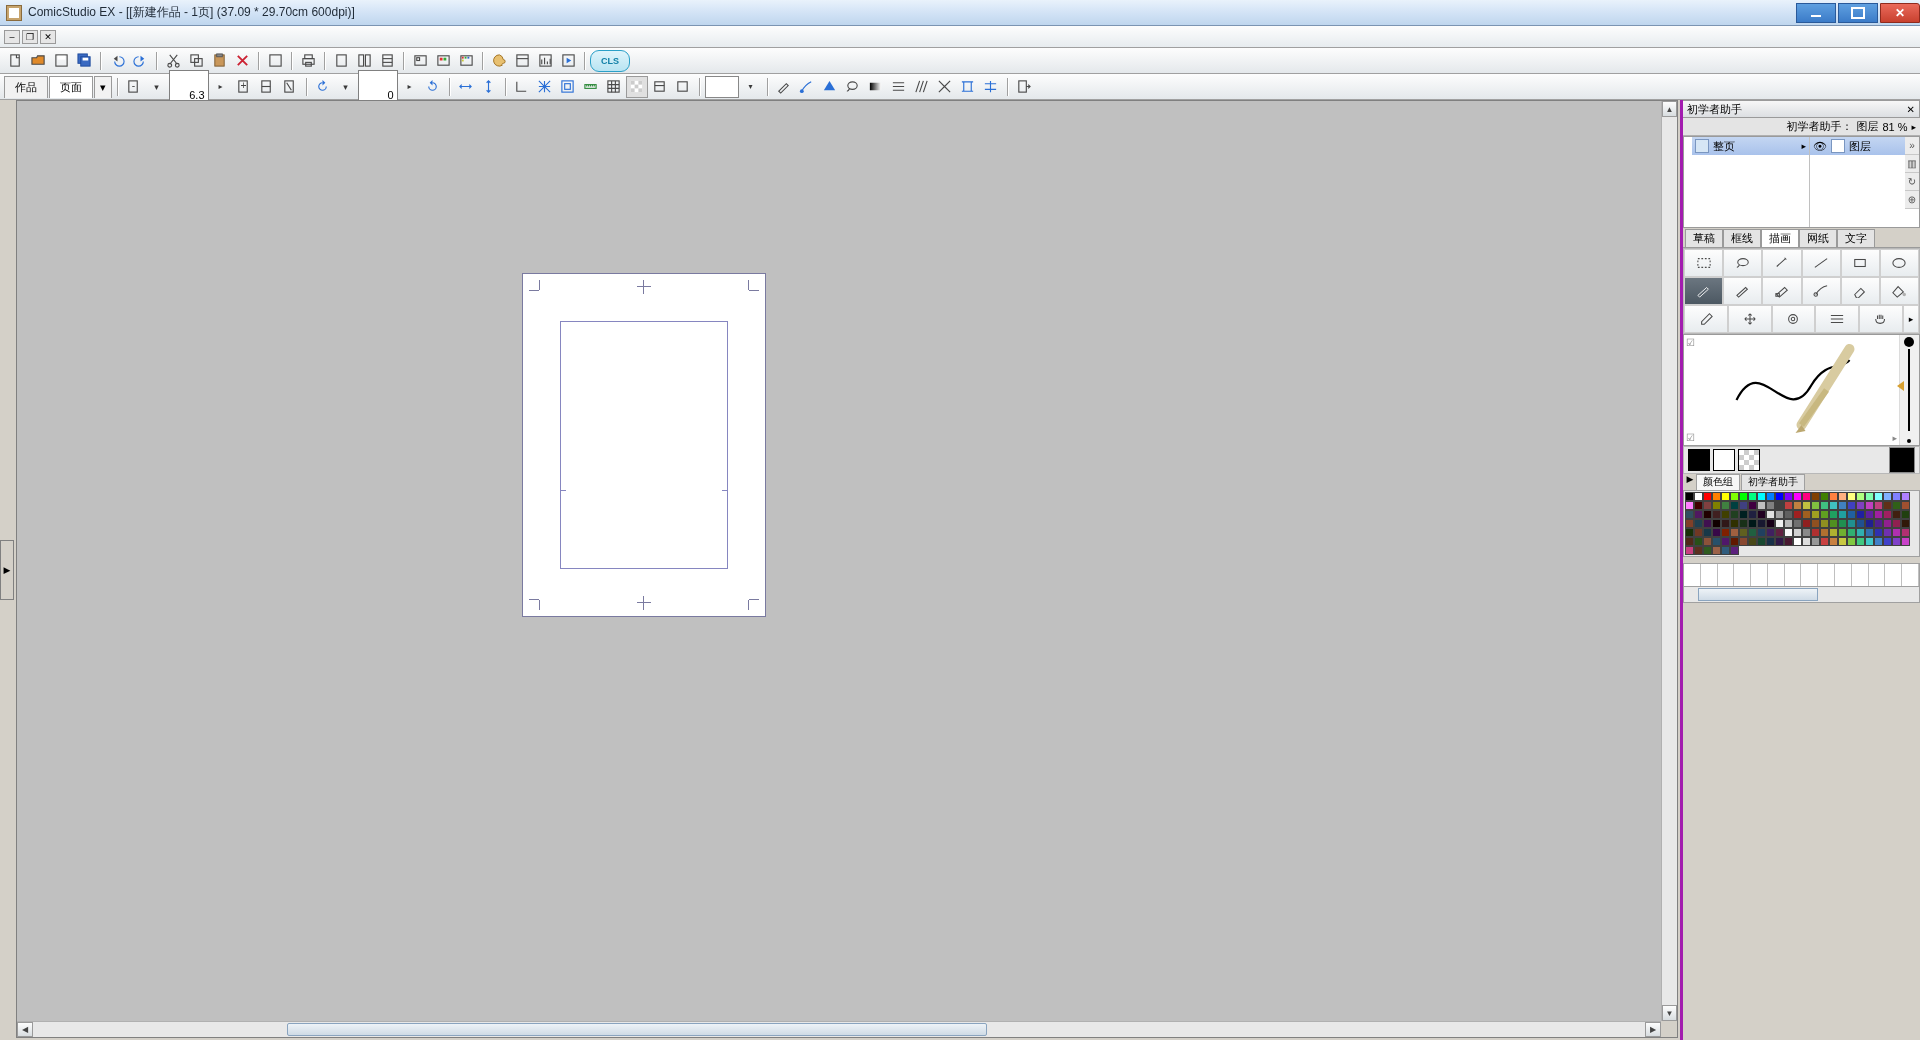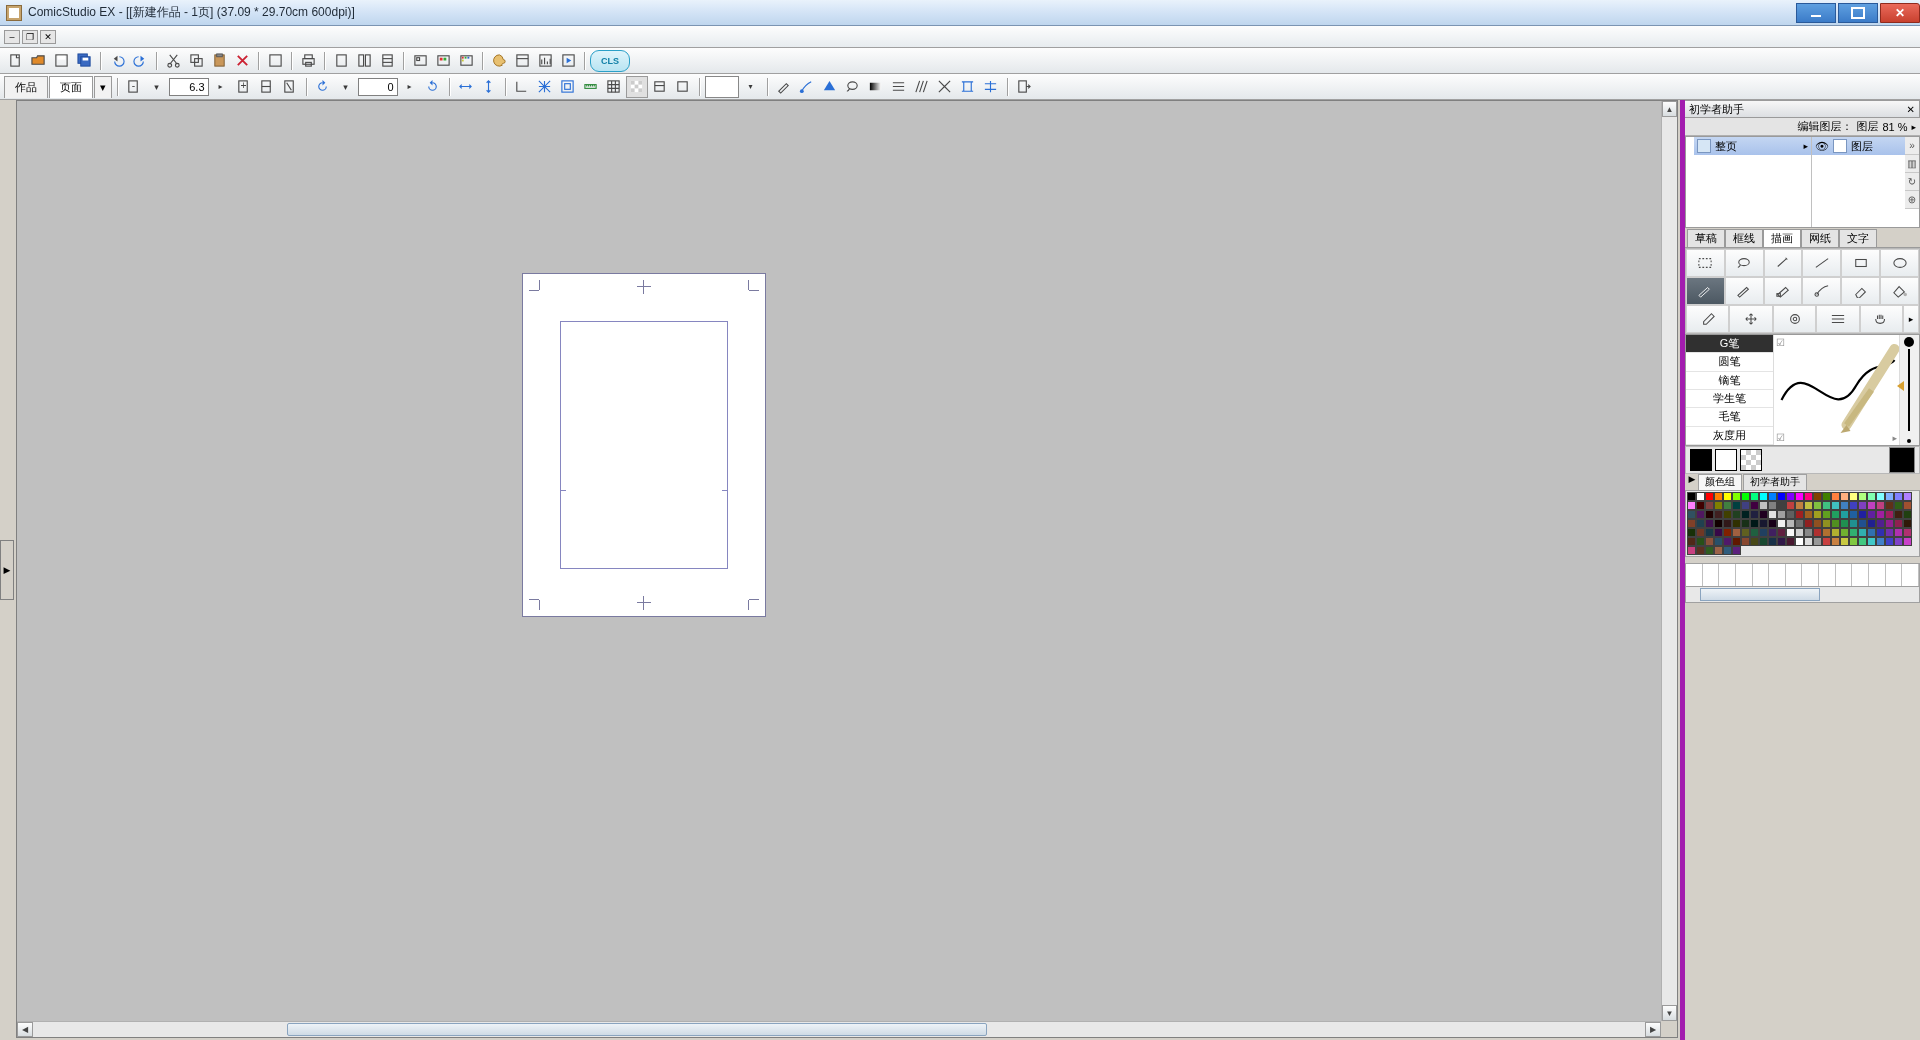--- a/index.html
+++ b/index.html
@@ -36,21 +36,21 @@
  display:flex;align-items:center;padding:0 4px;gap:1px;}
 .tbtn{width:22px;height:22px;display:flex;align-items:center;justify-content:center;border:1px solid transparent;
  color:#3a3a3a;}
 .tbtn svg{width:15px;height:15px;display:block;}
 .tbtn.wide{width:40px;}
 .sep{width:5px;height:22px;margin:0 2px;position:relative;}
 .sep::before{content:"";position:absolute;left:2px;top:2px;bottom:2px;width:1px;background:#a0a0a0;box-shadow:1px 0 #fff;}
 .ttab{height:22px;padding:0 10px;line-height:20px;background:#f2f2f2;border:1px solid #9a9a9a;border-bottom:none;}
 .ttab.active{background:#fff;}
 .ttab.small{padding:0 5px;}
-.nbox{width:40px;height:18px;border:1px solid #808080;background:#fff;padding:0 3px;line-height:16px;text-align:right;}
+.nbox{width:40px;height:18px;border:1px solid #808080;background:#fff;padding:16px 3px;line-height:16px;text-align:right;}
 
 
 .mainwrap{position:absolute;top:100px;left:0;right:0;bottom:0;background:#d4d0c8;display:flex;}
 .canvas-area{flex:1;position:relative;background:#c0c0c0;border:1px solid #808080;margin:0 2px 2px 16px;}
 .canvas-inner{position:absolute;inset:0 16px 16px 0;background:#c0c0c0;overflow:hidden;}
 .page{position:absolute;left:505px;top:172px;width:244px;height:344px;background:#fff;border:1px solid #7a7aa0;}
 .inner-frame{position:absolute;left:37px;top:47px;right:37px;bottom:47px;border:1px solid #8686c0;}
 .cropmark{position:absolute;width:16px;height:16px;}
 .cropmark::before,.cropmark::after{content:"";position:absolute;background:#7a7aa0;}
 .cm-tl{top:6px;left:6px;} .cm-tl::before{left:0;top:10px;width:10px;height:1px;} .cm-tl::after{left:10px;top:0;width:1px;height:10px;}
@@ -66,21 +66,21 @@
 .scroll-v{position:absolute;top:0;right:0;bottom:16px;width:16px;background:#e8e8e8;border-left:1px solid #b0b0b0;}
 .scroll-h{position:absolute;left:0;right:16px;bottom:0;height:16px;background:#e8e8e8;border-top:1px solid #b0b0b0;}
 .scroll-corner{position:absolute;right:0;bottom:0;width:16px;height:16px;background:#d4d0c8;}
 .sbtn{position:absolute;background:linear-gradient(180deg,#fdfdfd,#d8dde0);border:1px solid #9a9a9a;display:flex;align-items:center;justify-content:center;font-size:8px;color:#444;}
 .scroll-v .sbtn{left:0;right:0;height:16px;} .scroll-v .sbtn.up{top:0;} .scroll-v .sbtn.dn{bottom:0;}
 .scroll-h .sbtn{top:0;bottom:0;width:16px;} .scroll-h .sbtn.lf{left:0;} .scroll-h .sbtn.rt{right:0;}
 .scroll-h .thumb{position:absolute;top:1px;bottom:1px;left:270px;width:700px;background:linear-gradient(180deg,#eef3f7,#cfdbe6);border:1px solid #8aa4bf;border-radius:2px;}
 .collapse-tab{position:absolute;left:0;top:50%;width:14px;height:60px;transform:translateY(-50%);background:#d4d0c8;border:1px solid #808080;display:flex;align-items:center;justify-content:center;font-size:9px;}
 
 
-.rightcol{width:240px;background:#d4d0c8;border-left:5px solid #a21caf;display:flex;flex-direction:column;}
+.rightcol{width:240px;background:#d4d0c8;border-left:3px solid #a21caf;display:flex;flex-direction:column;}
 .panel-title{height:18px;background:linear-gradient(180deg,#f7f7f7,#dcdfe2);border:1px solid #9a9a9a;border-left:none;display:flex;align-items:center;justify-content:space-between;padding:0 4px;font-size:11px;}
 .panel-title .x{font-size:10px;}
 .layer-hdr{height:18px;background:#e4e4e4;border-bottom:1px solid #b0b0b0;display:flex;align-items:center;padding:0 4px;gap:4px;justify-content:flex-end;}
 .layer-body{height:92px;background:#fff;border:1px solid #9a9a9a;display:flex;position:relative;}
 .layer-left{width:118px;border-right:1px solid #c0c0c0;margin-left:8px;}
 .layer-row{height:18px;display:flex;align-items:center;gap:4px;padding:0 3px;}
 .layer-row.sel{background:linear-gradient(180deg,#c4d6f2,#a9c2eb);}
 .layer-icon{width:14px;height:14px;background:#d6e6f5;border:1px solid #7a96c0;}
 .layer-side{position:absolute;right:0;top:0;width:14px;display:flex;flex-direction:column;}
 .side-btn{height:18px;border-bottom:1px solid #c8c8c8;display:flex;align-items:center;justify-content:center;font-size:10px;color:#555;background:#ececec;}
@@ -506,21 +506,21 @@
     <div class="scroll-corner"></div>
   </div>
 
   <div class="rightcol">
     <div class="panel-title">
       <span>初学者助手</span>
       <span class="x">✕</span>
     </div>
 
     <div class="layer-hdr">
-      <span>编辑图层：</span>
+      <span>初学者助手：</span>
       <span>图层</span>
       <span>81 %</span>
       <span style="font-size:9px;">▸</span>
     </div>
     <div class="layer-body">
       <div class="layer-left">
         <div class="layer-row sel">
           <div class="layer-icon"></div>
           <span>整页</span>
           <span style="margin-left:auto;font-size:9px;">▸</span>
@@ -643,28 +643,20 @@
         <div class="tcell">
             <svg viewBox="0 0 20 16">
               <path class="ic" d="M6 8V4m2 4V3m2 5V3m2 5V4m-8 4c0 3 2 5 5 5s5-2 5-5"></path>
             </svg>
           </div>
         <div class="tcell" style="flex:0 0 16px;font-size:9px;">▸</div>
       </div>
     </div>
 
     <div class="penlist">
-      <div class="pen-names" id="pen-names">
-          <div class="pen-item sel">G笔</div>
-          <div class="pen-item">圆笔</div>
-          <div class="pen-item">镝笔</div>
-          <div class="pen-item">学生笔</div>
-          <div class="pen-item">毛笔</div>
-          <div class="pen-item">灰度用</div>
-        </div>
       <div class="pen-prev">
         <svg viewBox="0 0 120 110">
           <path d="M5 65 C 30 15, 55 95, 80 50 C 95 25, 110 35, 118 25" stroke="#000" fill="none" stroke-width="2.2"></path>
           <path d="M70 90 L118 14" stroke="#d8cba0" stroke-width="10" stroke-linecap="round"></path>
           <path d="M70 90 L95 55" stroke="#c8b880" stroke-width="6"></path>
           <path d="M70 90 l-6 8 10-2z" fill="#bca870"></path>
         </svg>
         <div style="position:absolute;left:2px;top:2px;font-size:10px;color:#888">☑</div>
         <div style="position:absolute;left:2px;bottom:2px;font-size:10px;color:#888">☑</div>
         <div style="position:absolute;right:2px;bottom:2px;font-size:9px;color:#888">▸</div>

